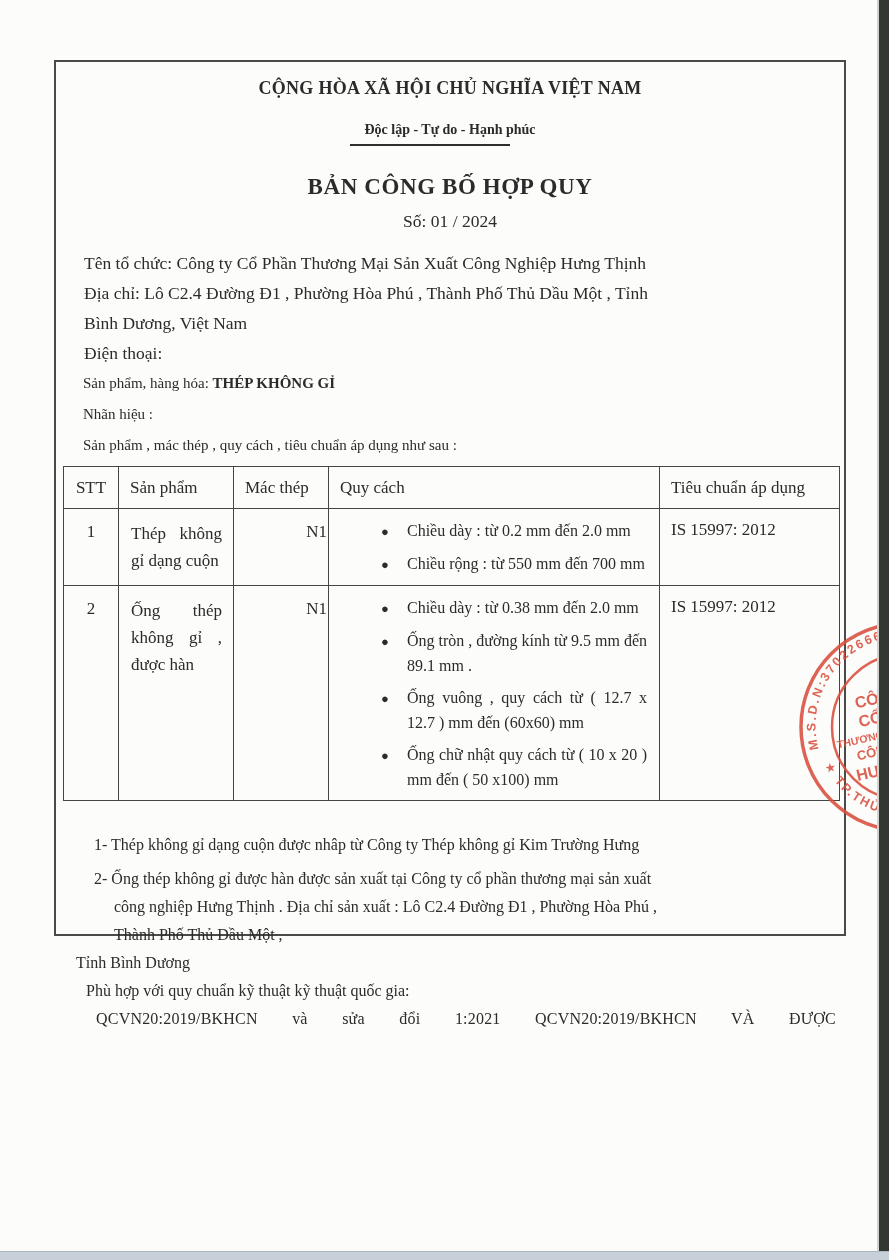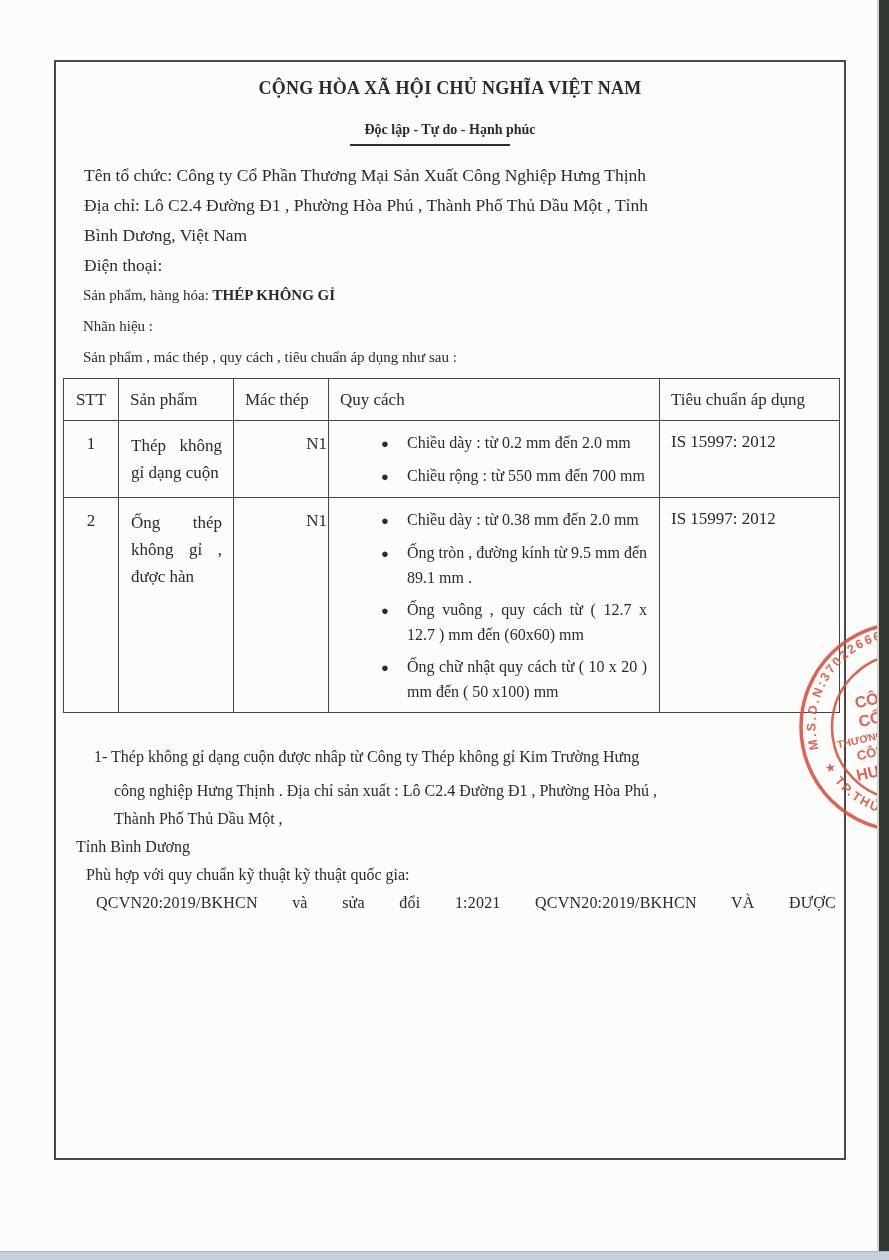--- a/index.html
+++ b/index.html
@@ -8,21 +8,21 @@
     background:#fcfcfa;
     font-family:"Liberation Serif","DejaVu Serif",serif;
     color:#2b2b2b;
   }
   
   .scan-strip-right{position:absolute;top:0;right:0;width:10px;height:1260px;background:#343832;border-left:2px solid #cfd2cd;}
   .scan-strip-bottom{position:absolute;left:0;bottom:0;width:889px;height:8px;background:#c7d0d9;border-top:1px solid #aab6c2;}
 
   
   .page{
-    position:absolute;left:54px;top:60px;width:792px;height:1100px;
+    position:absolute;left:54px;top:60px;width:792px;height:876px;
     border:2px solid #4a4a4a;box-sizing:border-box;
     padding-top:13px;
   }
 
   .c{text-align:center;}
   .nat1{font-size:18px;font-weight:bold;line-height:26px;letter-spacing:.3px;}
   .nat2{margin-top:17px;font-size:14px;font-weight:bold;line-height:24px;}
   .ul{position:relative;display:inline-block;padding-bottom:4px;}
   .ul::after{content:"";position:absolute;left:-14px;right:26px;bottom:0;height:2px;background:#2e2e2e;}
   .doc-title{margin-top:26px;font-size:23px;font-weight:bold;line-height:30px;letter-spacing:.6px;}
@@ -63,20 +63,22 @@
   .stamp text{font-family:"Liberation Sans","DejaVu Sans",sans-serif;font-weight:bold;}
 </style>
 </head>
 <body>
 
 <div class="page">
 
   <div class="c nat1">CỘNG HÒA XÃ HỘI CHỦ NGHĨA VIỆT NAM</div>
   <div class="c nat2"><span class="ul">Độc lập - Tự do - Hạnh phúc</span></div>
 
+  <div class="c doc-title">BẢN CÔNG BỐ HỢP QUY</div>
+  <div class="c doc-num">Số: 01 / 2024</div>
 
   <div class="org">
     <div>Tên tổ chức: Công ty Cổ Phần Thương Mại Sản Xuất Công Nghiệp Hưng Thịnh</div>
     <div>Địa chỉ: Lô C2.4 Đường Đ1 , Phường Hòa Phú , Thành Phố Thủ Dầu Một , Tỉnh</div>
     <div>Bình Dương, Việt Nam</div>
     <div>Điện thoại:</div>
   </div>
 
   <div class="product">
     <div><span>Sản phẩm, hàng hóa: </span><span class="bold">THÉP KHÔNG GỈ</span></div>
@@ -143,20 +145,21 @@
         </div>
       </td>
       <td class="td-tc">IS 15997: 2012</td>
     </tr>
   </tbody>
     </table>
 
   <div class="notes">
     <div class="n-ind1">1- Thép không gỉ dạng cuộn được nhâp từ Công ty Thép không gỉ Kim Trường Hưng</div>
     <div class="gap6"></div>
+    <div class="n-ind1">2- Ống thép không gỉ được hàn được sản xuất tại Công ty cổ phần thương mại sản xuất</div>
     <div class="n-ind2">công nghiệp Hưng Thịnh . Địa chỉ sản xuất : Lô C2.4 Đường Đ1 , Phường Hòa Phú ,</div>
     <div class="n-ind2">Thành Phố Thủ Dầu Một ,</div>
     <div>Tỉnh Bình Dương</div>
     <div class="n-conform">Phù hợp với quy chuẩn kỹ thuật kỹ thuật quốc gia:</div>
     <div class="qcvn1">QCVN20:2019/BKHCN và sửa đổi 1:2021 QCVN20:2019/BKHCN VÀ ĐƯỢC</div>
   </div>
 
 </div>
 
 <svg class="stamp" width="240" height="240" viewBox="0 0 240 240">

